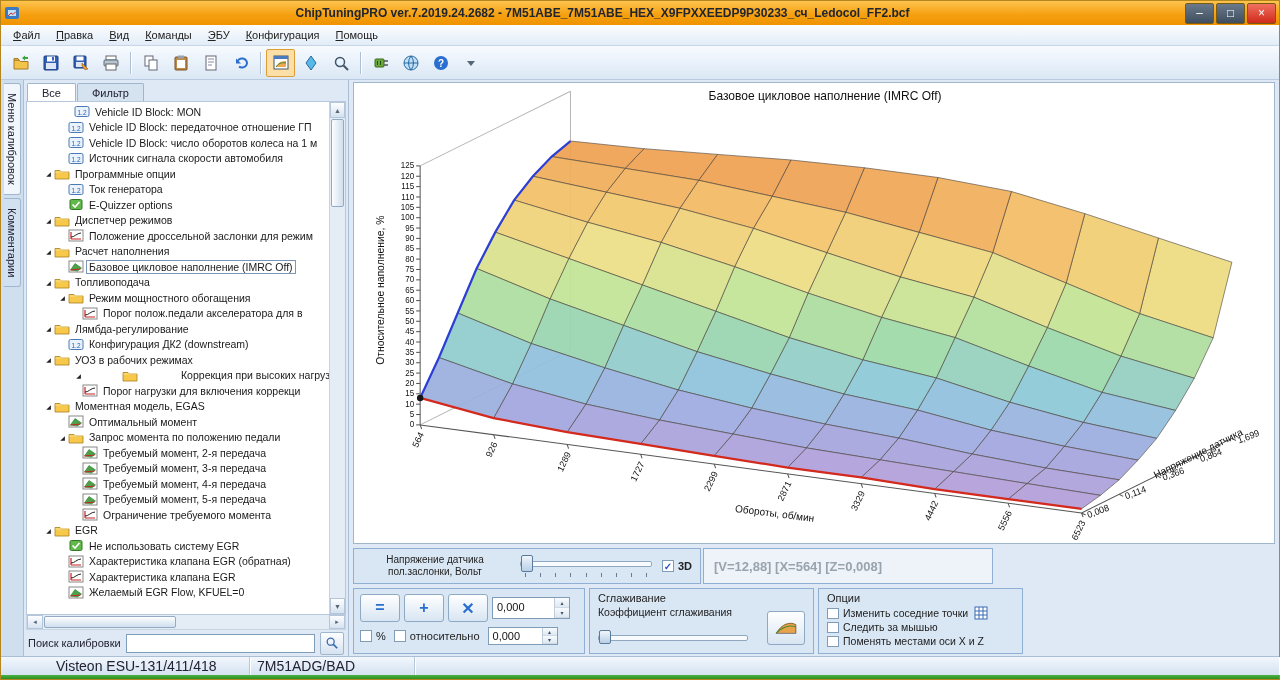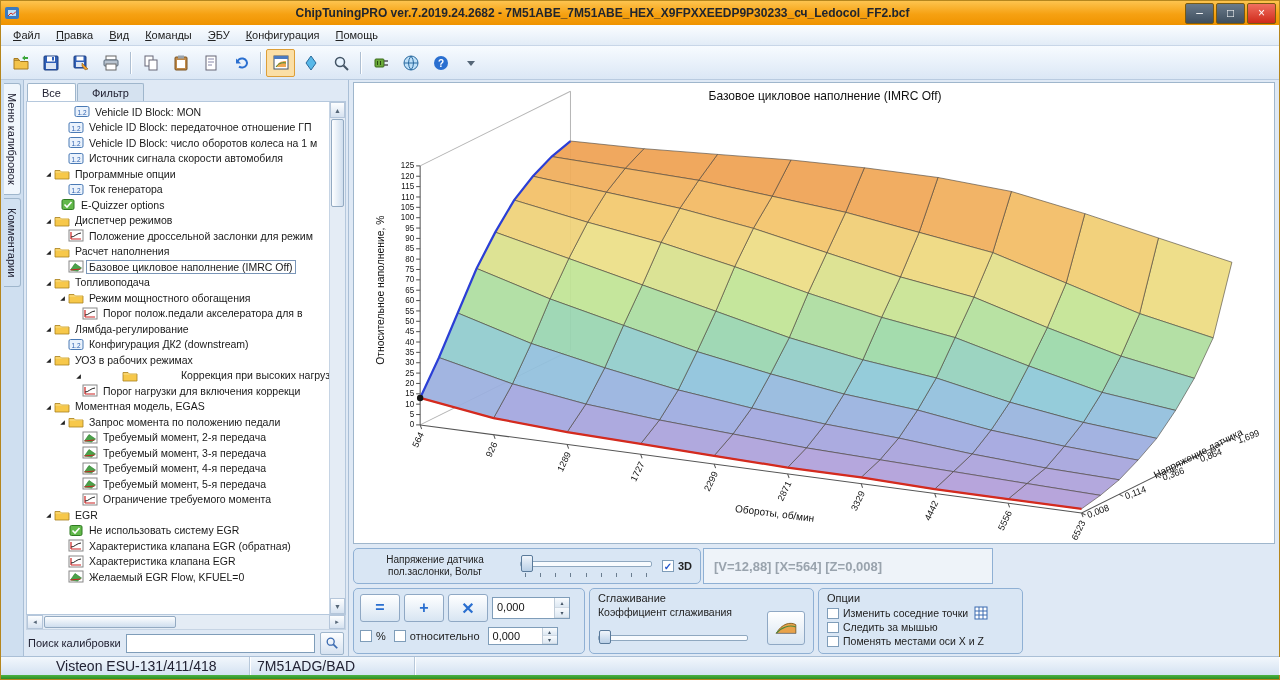--- a/index.html
+++ b/index.html
@@ -54,21 +54,21 @@
   .search-btn svg{width:14px;height:14px;}
   
   .main{flex:1;display:flex;flex-direction:column;overflow:hidden;padding:2px 4px 2px 4px;}
   .main-tabs{height:19px;flex:0 0 19px;display:flex;gap:1px;align-items:flex-end;}
   .mtab{padding:3px 10px 2px 10px;font-size:11px;border:1px solid #9fb6cc;border-bottom:none;background:#d5e2f0;border-radius:2px 2px 0 0;color:#223;}
   .mtab.active{background:#fff;}
   .plot{flex:1;background:#fff;border:1px solid #9fb6cc;overflow:hidden;}
   .plot svg{width:100%;height:100%;display:block;}
   .ctrl-row1{height:36px;flex:0 0 36px;margin-top:4px;display:flex;gap:2px;}
   .ctrl-row2{height:66px;flex:0 0 66px;margin-top:4px;display:flex;gap:4px;}
-  .gbox{background:#d9e6f4;border:1px solid #8fb0d4;border-radius:5px;box-sizing:border-box;}
+  .gbox{background:#d9e6f4;border:1px solid #8fb0d4;border-radius:0;box-sizing:border-box;}
   .slider-box{width:348px;flex:0 0 348px;display:flex;align-items:center;padding:2px 6px;gap:10px;}
   .slider-label{width:150px;flex:0 0 150px;font-size:10px;text-align:center;line-height:1.2;color:#222;}
   .slider{width:132px;flex:0 0 132px;position:relative;height:26px;}
   .strack{position:absolute;left:0;right:0;top:8px;height:4px;background:#f8fbfe;border:1px solid #8fa8c0;border-radius:2px;}
   .shandle{position:absolute;left:1px;top:2px;width:10px;height:15px;background:linear-gradient(#f0f5fb,#b9cfe6);border:1px solid #5a7a9a;border-radius:2px;}
   .sticks{position:absolute;left:5px;right:5px;top:20px;display:flex;justify-content:space-between;}
   .sticks span{width:1px;height:4px;background:#6a7d90;}
   .cb{display:flex;align-items:center;gap:4px;font-size:11px;color:#222;}
   .cb.bold{font-weight:bold;}
   .cbx{width:12px;height:12px;flex:0 0 12px;background:#fff;border:1px solid #7f9db9;display:inline-flex;align-items:center;justify-content:center;font-size:10px;color:#2255cc;font-weight:bold;box-sizing:border-box;}
@@ -288,21 +288,21 @@
               <span class="tlabel">Программные опции</span>
             </div>
             <div class="trow" style="padding-left: 30px;">
               <span class="exp"></span>
               <span class="ticon"><svg viewBox="0 0 16 13">
                   <rect x="1" y="1.5" width="14" height="10" rx="1.5" fill="#eaf2fc" stroke="#4a7ab5"></rect>
                   <text x="8" y="9.5" font-size="6.5" fill="#2a5fae" text-anchor="middle" font-family="Liberation Sans">1.2</text>
                 </svg></span>
               <span class="tlabel">Ток генератора</span>
             </div>
-            <div class="trow" style="padding-left: 22px;">
+            <div class="trow" style="padding-left: 30px;">
               <span class="exp"></span>
               <span class="ticon"><svg viewBox="0 0 16 13">
                   <rect x="2" y="1.5" width="12" height="10" rx="1.5" fill="#62b84a" stroke="#2f7a22"></rect>
                   <path d="M4.5 6.5l2.5 2.5 4.5-5" stroke="#fff" stroke-width="1.6" fill="none"></path>
                 </svg></span>
               <span class="tlabel">E-Quizzer options</span>
             </div>
             <div class="trow" style="padding-left: 16px;">
               <span class="exp">◢</span>
               <span class="ticon"><svg viewBox="0 0 16 13">
@@ -403,20 +403,29 @@
                 </svg></span>
               <span class="tlabel">Порог нагрузки для включения коррекци</span>
             </div>
             <div class="trow" style="padding-left: 16px;">
               <span class="exp">◢</span>
               <span class="ticon"><svg viewBox="0 0 16 13">
                   <path d="M1 3.5h5l1.5 1.5H15v7H1z" fill="#f7c84a" stroke="#a8821e" stroke-width="0.8"></path>
                   <path d="M1.5 5h13" stroke="#fadf8a"></path>
                 </svg></span>
               <span class="tlabel">Моментная модель, EGAS</span>
+            </div>
+            <div class="trow" style="padding-left: 30px;">
+              <span class="exp"></span>
+              <span class="ticon"><svg viewBox="0 0 16 13">
+                  <rect x="1" y="1" width="14" height="11" fill="#fff" stroke="#888"></rect>
+                  <path d="M2.5 10l4.5-6.5 6.5 4.5-4 3z" fill="#4aa34a" stroke="#2a7a2a" stroke-width="0.6"></path>
+                  <path d="M2.5 10l10-1" stroke="#c22"></path>
+                </svg></span>
+              <span class="tlabel">Оптимальный момент</span>
             </div>
             <div class="trow" style="padding-left: 30px;">
               <span class="exp">◢</span>
               <span class="ticon"><svg viewBox="0 0 16 13">
                   <path d="M1 3.5h5l1.5 1.5H15v7H1z" fill="#f7c84a" stroke="#a8821e" stroke-width="0.8"></path>
                   <path d="M1.5 5h13" stroke="#fadf8a"></path>
                 </svg></span>
               <span class="tlabel">Запрос момента по положению педали</span>
             </div>
             <div class="trow" style="padding-left: 44px;">

